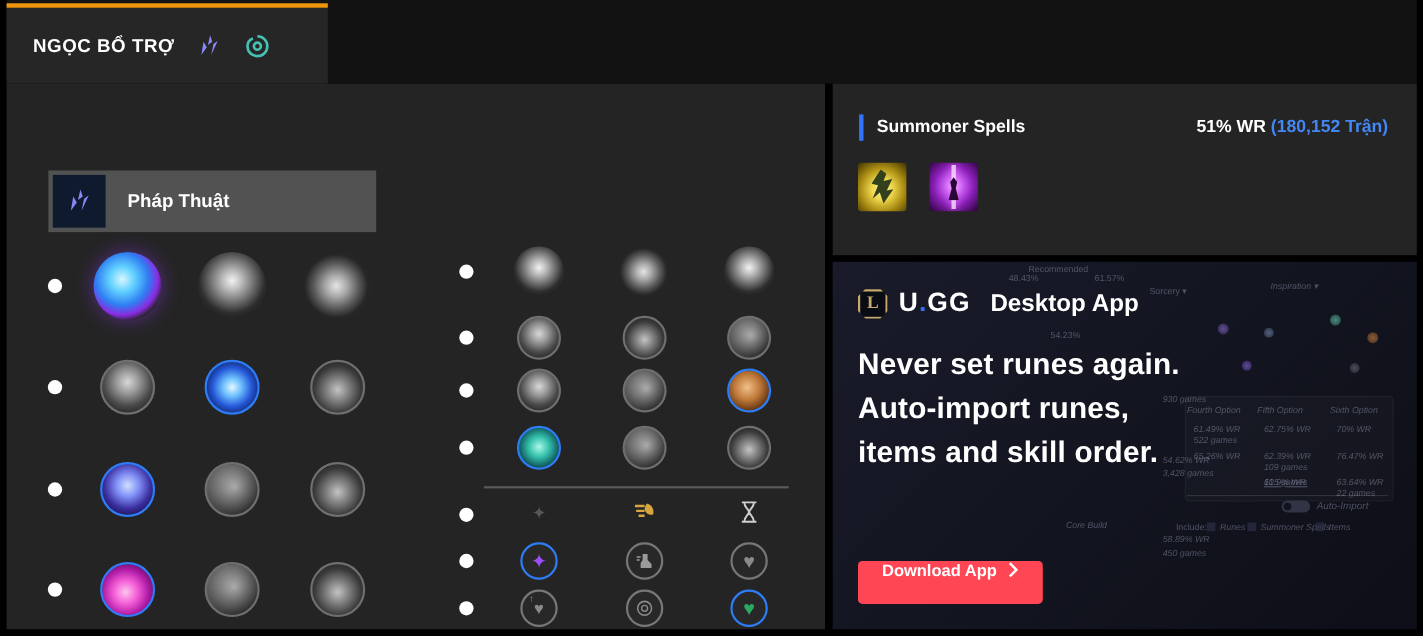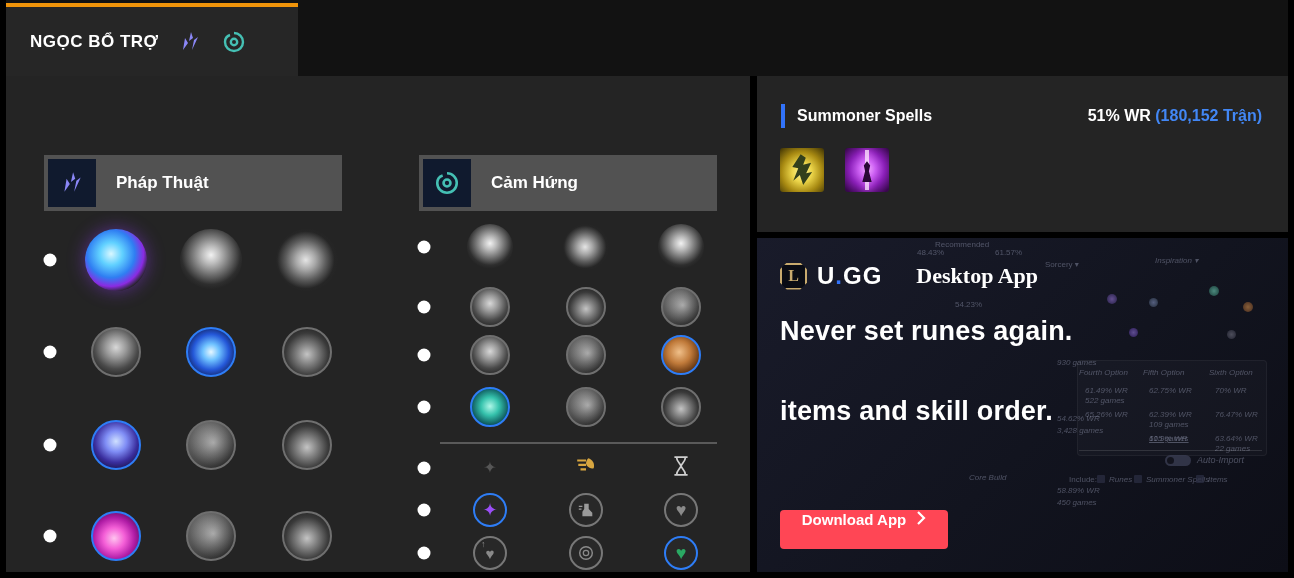--- a/index.html
+++ b/index.html
@@ -50,21 +50,21 @@
   .ghost{left:23px;top:72px;background:radial-gradient(circle at 50% 55%,#fdf7a0 0%,#ecd54a 30%,#a88a12 62%,#4a3c05 95%);}
   .ghost:after{content:"";position:absolute;left:28%;top:14%;width:45%;height:70%;background:#33401c;clip-path:polygon(42% 0,68% 12%,55% 34%,95% 28%,70% 62%,100% 58%,55% 100%,38% 68%,5% 86%,30% 46%,0 42%);}
   .teleport{left:88px;top:72px;background:radial-gradient(circle at 50% 48%,#f2b8ff 0%,#c95df2 26%,#8a1fb8 56%,#38074d 92%);}
   .teleport:before{content:"";position:absolute;left:45%;top:4%;width:10%;height:92%;background:rgba(255,228,255,.8);box-shadow:0 0 8px #e87bff;}
   .teleport:after{content:"";position:absolute;left:32%;top:30%;width:36%;height:48%;background:#2a0836;clip-path:polygon(50% 0,70% 20%,62% 48%,80% 100%,20% 100%,38% 48%,30% 20%);}
   
   .ad-logo-row{position:absolute;left:23px;top:24px;display:flex;align-items:center;gap:10px;}
   .lol-logo{width:27px;height:27px;border:2px solid #c8aa6e;clip-path:polygon(25% 0,75% 0,100% 25%,100% 75%,75% 100%,25% 100%,0 75%,0 25%);display:flex;align-items:center;justify-content:center;color:#c8aa6e;font-size:16px;font-weight:bold;font-family:"Liberation Serif",serif;background:#0a0c14;}
   .ugg-logo{color:#fff;font-size:24px;font-weight:bold;letter-spacing:1px;}
   .ugg-logo .dot{color:#3273fa;}
-  .ad-app{color:#fff;font-size:22px;font-weight:600;margin-left:24px;font-family:Liberation Serif, serif;}
+  .ad-app{color:#fff;font-size:22px;font-weight:600;margin-left:8px;}
   .ad-h{position:absolute;left:23px;color:#fff;font-size:27px;font-weight:bold;letter-spacing:.2px;}
   .dl-btn{position:absolute;left:23px;top:272px;width:168px;height:39px;background:#ff4655;border:none;border-radius:4px;color:#fff;font-size:15px;font-weight:bold;display:flex;align-items:flex-start;justify-content:center;gap:10px;cursor:pointer;font-family:"Liberation Sans",sans-serif;}
   .bgt{position:absolute;color:#aeb4d0;font-size:8px;opacity:.38;white-space:nowrap;font-style:italic;}
   .bgt.lbl{font-style:normal;}
   .bg-card{position:absolute;left:320px;top:122px;width:190px;height:96px;background:rgba(255,255,255,.025);border:1px solid rgba(255,255,255,.05);border-radius:4px;}
   .bg-line{position:absolute;left:322px;top:212px;width:183px;height:1px;background:rgba(255,255,255,.12);}
   .bg-toggle{position:absolute;left:408px;top:217px;width:26px;height:11px;border-radius:6px;background:#3a3d52;opacity:.8;}
   .bg-toggle:after{content:"";position:absolute;left:2px;top:2px;width:7px;height:7px;border-radius:50%;background:#14151f;}
   .bg-chk{position:absolute;width:8px;height:8px;background:#2c2f44;border-radius:1px;opacity:.7;}
   .bg-dot{position:absolute;border-radius:50%;opacity:.5;filter:blur(.4px);}
@@ -95,29 +95,20 @@
 
     <div class="tree-header" style="left:38px;top:79px;">
       <span class="icobox">
         <svg width="26" height="26" viewBox="0 0 24 24">
             <path d="M13 2l2 6-4 3 2-9zM7 8l3 5-5 7 2-12zM16 10l4-3-6 13 2-10z" fill="#8b87f7"></path>
           </svg>
       </span>
       <span class="tlabel">Pháp Thuật</span>
     </div>
 
-    <div class="tree-header" style="left:413px;top:79px;">
-      <span class="icobox">
-        <svg width="26" height="26" viewBox="0 0 24 24" fill="none" stroke="#45c0b4" stroke-width="2.4">
-            <path d="M12 3c5 0 9 4 9 9s-4 9-9 9-9-4-9-9c0-3.5 2-6 5-7"></path>
-            <circle cx="12" cy="12" r="3.2"></circle>
-          </svg>
-      </span>
-      <span class="tlabel">Cảm Hứng</span>
-    </div>
 
     <div class="bullet pos" style="left:44px;top:184px;"></div>
     <div class="bullet pos" style="left:44px;top:276px;"></div>
     <div class="bullet pos" style="left:44px;top:369px;"></div>
     <div class="bullet pos" style="left:44px;top:460px;"></div>
 
     <div class="k k62 aery pos" style="left:110px;top:184px;"></div>
     <div class="k k62 gkey pos" style="left:205px;top:184px;"></div>
     <div class="k k62 gkey v2 pos" style="left:301px;top:184px;"></div>
 
@@ -256,20 +247,21 @@
     <div class="bg-dot" style="left:486px;top:64px;width:10px;height:10px;background:radial-gradient(circle,#fa5,#742);"></div>
     <div class="bg-dot" style="left:372px;top:90px;width:9px;height:9px;background:radial-gradient(circle,#a8f,#428);"></div>
     <div class="bg-dot" style="left:470px;top:92px;width:9px;height:9px;background:radial-gradient(circle,#889,#334);"></div>
 
     <div class="ad-logo-row">
       <span class="lol-logo">L</span>
       <span class="ugg-logo"><span>U</span><span class="dot">.</span><span>GG</span></span>
       <span class="ad-app">Desktop App</span>
     </div>
     <div class="ad-h" style="top:78px;">Never set runes again.</div>
+    <div class="ad-h" style="top:118px;">Auto-import runes,</div>
     <div class="ad-h" style="top:158px;">items and skill order.</div>
     <button class="dl-btn">
       <span>Download App</span>
       <svg width="10" height="14" viewBox="0 0 10 14">
           <path d="M2 1l6 6-6 6" fill="none" stroke="#fff" stroke-width="2.2"></path>
         </svg>
     </button>
   </div>
 
 </div>

